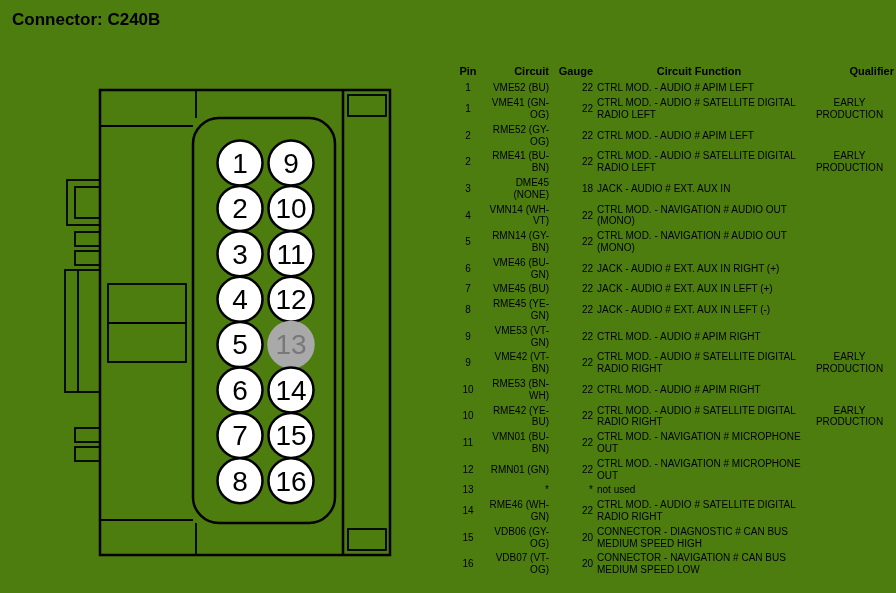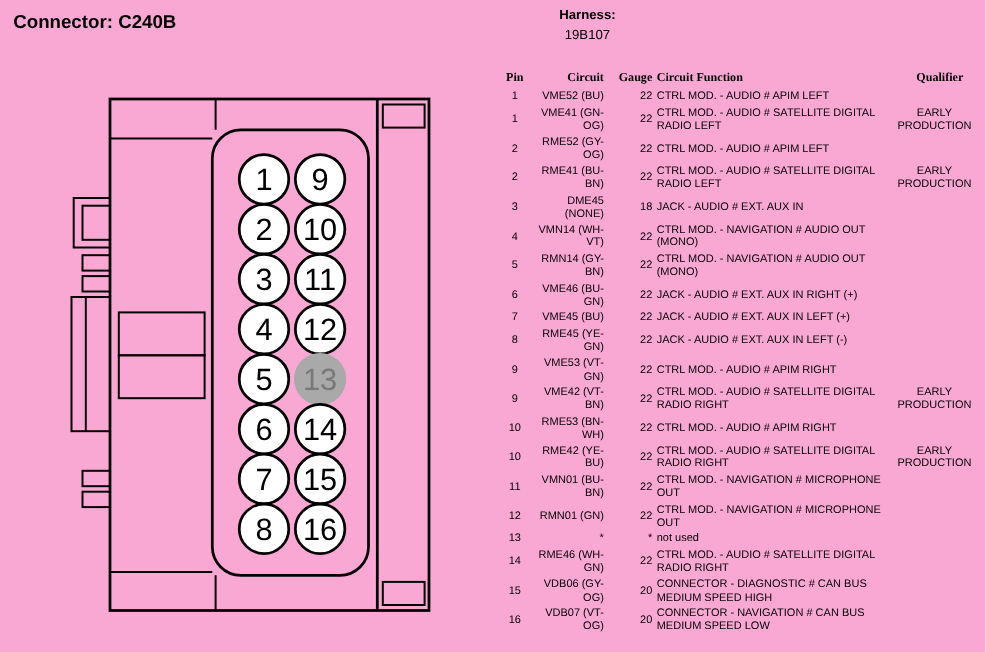--- a/index.html
+++ b/index.html
@@ -1,60 +1,56 @@
 <!DOCTYPE html>
 <html><head>
 <meta charset="utf-8">
 <style>
   * { margin:0; padding:0; box-sizing:border-box; }
   html, body { background:#ffffff; }
   body { width:896px; height:593px; font-family:"Liberation Sans", sans-serif; color:#000; }
-  .page { position:relative; width:896px; height:593px; background:#f9a8d4; overflow:hidden; }
+  .page { position:relative; width:896px; height:593px; background:#4d7c0f; overflow:hidden; }
 
   
   .hdr-connector { position:absolute; left:12px; top:10px; font-size:17px; font-weight:bold; white-space:nowrap; }
   .hdr-block { position:absolute; top:6px; text-align:center; }
   .hdr-label { font-size:12px; font-weight:bold; margin-bottom:4px; }
   .hdr-value { font-size:12px; }
   .hdr-desc { left:176px; width:230px; }
   .hdr-harness { left:474px; width:120px; }
   .hdr-basepart { left:712px; width:130px; }
 
   
   .diagram { position:absolute; left:55px; top:80px; }
   .diagram svg { display:block; }
 
   
   .pin-table { position:absolute; left:455px; top:64px; width:441px; border-collapse:collapse;
                font-size:10px; line-height:1.18; }
-  .pin-table th { font-size:11px; font-weight:bold; padding:1px 2px 3px 2px; vertical-align:bottom;font-family:Liberation Serif, serif; }
+  .pin-table th { font-size:11px; font-weight:bold; padding:1px 2px 3px 2px; vertical-align:bottom; }
   .pin-table td { padding:1.5px 2px; vertical-align:middle; }
   .col-pin       { width:26px;  text-align:center; }
   .col-circuit   { width:70px;  text-align:right; }
   .col-gauge     { width:44px;  text-align:right; }
   .col-function  { width:208px; text-align:left; }
   .col-qualifier { width:93px;  text-align:center; padding-left:30px; }
-  th.col-function { }
-  th.col-qualifier { text-align:left; padding-left:30px; }
+  th.col-function { text-align:center; }
+  th.col-qualifier { text-align:right; padding-left:30px; }
 </style>
 </head>
 <body>
 
 <div class="page">
 
   <div class="hdr-connector">
     <span>Connector:</span>
     <span>C240B</span>
   </div>
 
 
-  <div class="hdr-block hdr-harness">
-    <div class="hdr-label">Harness:</div>
-    <div class="hdr-value">19B107</div>
-  </div>
 
 
   <div class="diagram">
     <svg width="345" height="485" viewBox="0 0 345 485">
       <g fill="none" stroke="#000" stroke-width="2.5">
 
         <rect x="45" y="10" width="290" height="465"></rect>
 
         <line x1="288" y1="10" x2="288" y2="475"></line>
         <rect x="293" y="15" width="38" height="21" stroke-width="1.8"></rect>

